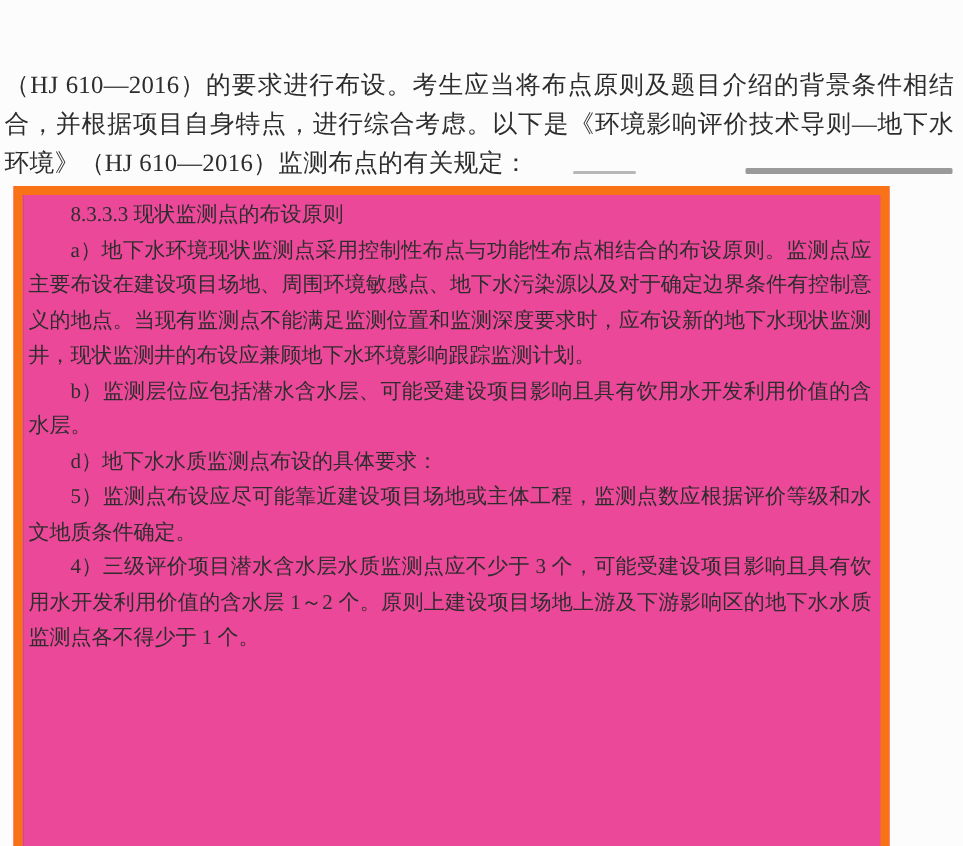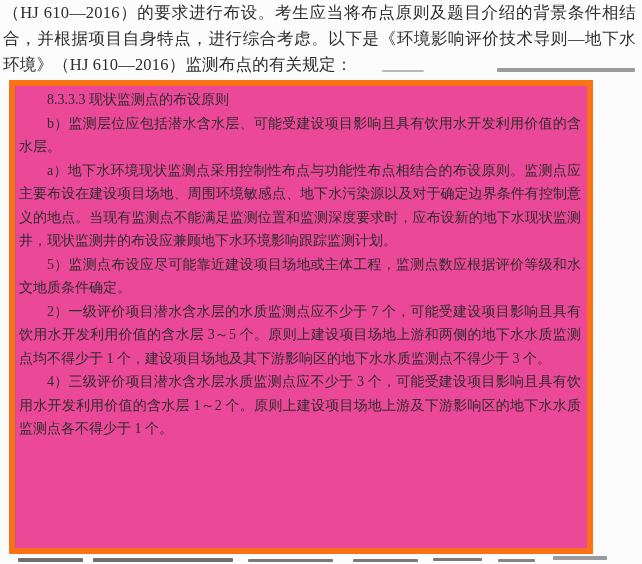--- a/index.html
+++ b/index.html
@@ -5,21 +5,21 @@
   * { box-sizing: border-box; }
   html, body { margin: 0; padding: 0; }
   body {
     width: 642px; height: 564px;
     background: #fcfcfc;
     color: #2d2d2d;
     font-family: "Liberation Serif", "DejaVu Serif", serif;
     position: relative;
     overflow: hidden;
   }
-  .page { position: absolute; inset: 0; }
+  .page { position: absolute; inset: 0; margin-top: 44px; }
   .intro {
     position: absolute;
     left: 3px; top: 0;
     width: 633px;
     margin: 0;
     font-size: 16.5px;
     line-height: 26px;
     text-align: justify;
     letter-spacing: 0.2px;
   }
@@ -49,24 +49,24 @@
 
 <div class="page">
 
   <p class="intro">（HJ 610—2016）的要求进行布设。考生应当将布点原则及题目介绍的背景条件相结合，并根据项目自身特点，进行综合考虑。以下是《环境影响评价技术导则—地下水环境》（HJ 610—2016）监测布点的有关规定：</p>
 
   <div class="artifact" style="left:382px; top:70px; width:42px; height:2px; background:#b8b8b8;"></div>
   <div class="artifact" style="left:497px; top:68px; width:138px; height:4px; background:#9a9a9a;"></div>
 
   <div class="reg-box">
     <p class="bp">8.3.3.3  现状监测点的布设原则</p>
+    <p class="bp">a）地下水环境现状监测点采用控制性布点与功能性布点相结合的布设原则。监测点应主要布设在建设项目场地、周围环境敏感点、地下水污染源以及对于确定边界条件有控制意义的地点。当现有监测点不能满足监测位置和监测深度要求时，应布设新的地下水现状监测井，现状监测井的布设应兼顾地下水环境影响跟踪监测计划。</p>
     <p class="bp">b）监测层位应包括潜水含水层、可能受建设项目影响且具有饮用水开发利用价值的含水层。</p>
-    <p class="bp">a）地下水环境现状监测点采用控制性布点与功能性布点相结合的布设原则。监测点应主要布设在建设项目场地、周围环境敏感点、地下水污染源以及对于确定边界条件有控制意义的地点。当现有监测点不能满足监测位置和监测深度要求时，应布设新的地下水现状监测井，现状监测井的布设应兼顾地下水环境影响跟踪监测计划。</p>
+    <p class="bp">d）地下水水质监测点布设的具体要求：</p>
     <p class="bp">5）监测点布设应尽可能靠近建设项目场地或主体工程，监测点数应根据评价等级和水文地质条件确定。</p>
-    <p class="bp">2）一级评价项目潜水含水层的水质监测点应不少于 7 个，可能受建设项目影响且具有饮用水开发利用价值的含水层 3～5 个。原则上建设项目场地上游和两侧的地下水水质监测点均不得少于 1 个，建设项目场地及其下游影响区的地下水水质监测点不得少于 3 个。</p>
     <p class="bp">4）三级评价项目潜水含水层水质监测点应不少于 3 个，可能受建设项目影响且具有饮用水开发利用价值的含水层 1～2 个。原则上建设项目场地上游及下游影响区的地下水水质监测点各不得少于 1 个。</p>
   </div>
 
   <div class="artifact" style="left:18px;  top:558px; width:65px;  height:4px; background:#6f6f6f;"></div>
   <div class="artifact" style="left:93px;  top:558px; width:140px; height:4px; background:#6f6f6f;"></div>
   <div class="artifact" style="left:248px; top:559px; width:85px;  height:3px; background:#7a7a7a;"></div>
   <div class="artifact" style="left:353px; top:559px; width:65px;  height:3px; background:#7a7a7a;"></div>
   <div class="artifact" style="left:433px; top:558px; width:49px;  height:3px; background:#7a7a7a;"></div>
   <div class="artifact" style="left:498px; top:559px; width:37px;  height:3px; background:#858585;"></div>
   <div class="artifact" style="left:553px; top:556px; width:54px;  height:4px; background:#9a9a9a;"></div>

